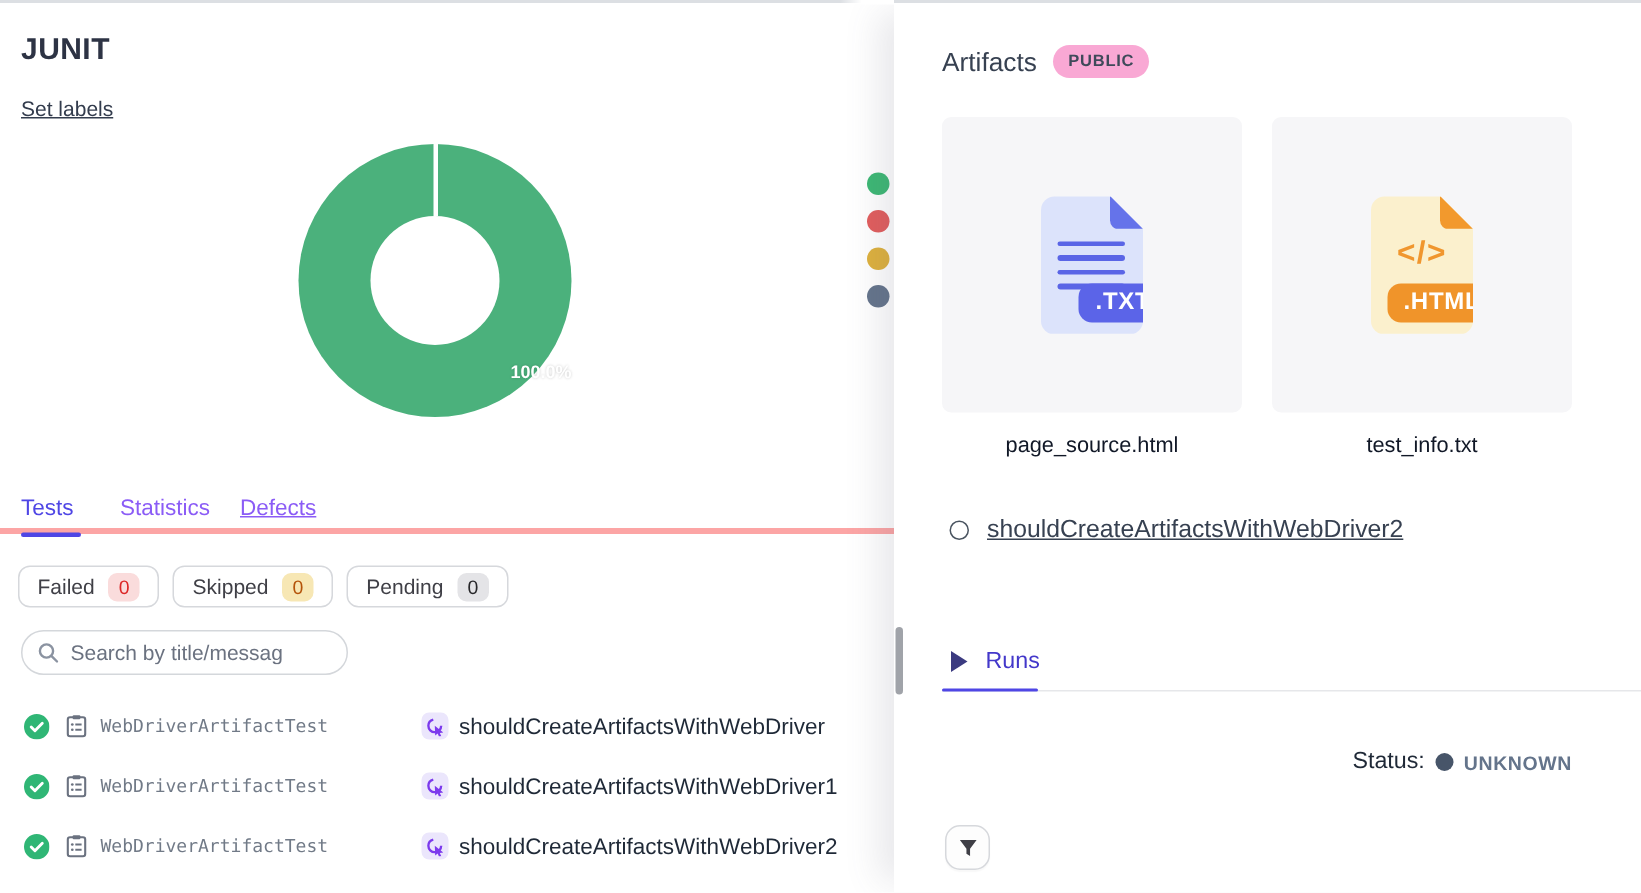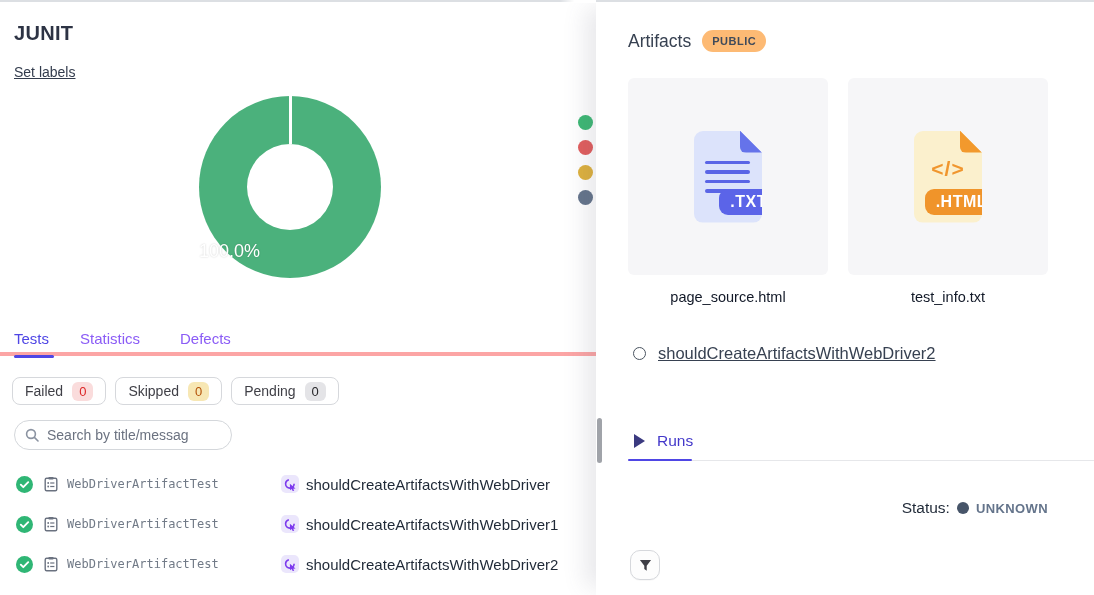--- a/index.html
+++ b/index.html
@@ -17,34 +17,34 @@
   .report-title { position:absolute; left:14px; top:22px; font-size:20px; font-weight:700;
     color:#2d3344; letter-spacing:.3px; }
   .set-labels { position:absolute; left:14px; top:64px; font-size:14px; color:#333c4d;
     text-decoration:underline; cursor:pointer; }
 
   
   .donut-wrap { position:absolute; left:199px; top:96px; width:182px; height:182px; }
   .donut-ring { position:absolute; inset:0; border-radius:50%; background:#4bb17c; }
   .donut-hole { position:absolute; left:48px; top:48px; width:86px; height:86px; border-radius:50%; background:#fff; }
   .donut-gap { position:absolute; left:89.5px; top:0; width:3px; height:48px; background:#fff; }
-  .donut-label { position:absolute; left:0; top:145px; width:182px; text-align:left;
-    color:#fff; font-size:18px; font-weight:400; text-shadow:0 0 2px rgba(0,0,0,.2); }
+  .donut-label { position:absolute; left:0; top:145px; width:182px; text-align:right;
+    color:#fff; font-size:12px; font-weight:700; text-shadow:0 0 2px rgba(0,0,0,.2); }
 
   
   .legend-dot { position:absolute; left:578px; width:15px; height:15px; border-radius:50%; }
   .legend-dot.d0 { top:115px; } .legend-dot.d1 { top:140px; }
   .legend-dot.d2 { top:165px; } .legend-dot.d3 { top:190px; }
 
   
   .tabs { position:absolute; left:0; top:330px; width:596px; height:26px;
     border-bottom:4px solid #fca5a5; }
   .tab { position:absolute; top:0; font-size:15px; color:#8b5cf6; cursor:pointer; }
   .tab.t0 { left:14px; color:#4f46e5; }
-  .tab.t1 { left:80px; } .tab.t2 { left:180px; }
+  .tab.t1 { left:80px; } .tab.t2 { left:160px;text-decoration:underline; }
   .tab-indicator { position:absolute; left:14px; top:25px; width:40px; height:2.5px;
     background:#4f46e5; border-radius:2px; z-index:2; }
 
   
   .chips { position:absolute; left:12px; top:377px; display:flex; gap:9px; }
   .chip { display:flex; align-items:center; gap:9px; height:28px; padding:0 12px;
     border:1px solid #d6d8dc; border-radius:8px; background:#fff; cursor:pointer;
     font-size:14px; color:#3f3f46; }
   .chip-badge { display:inline-block; min-width:14px; text-align:center; font-size:13px;
     padding:2px 7px; border-radius:6px; font-weight:500; }
@@ -74,21 +74,21 @@
 
   
   .vscroll { position:absolute; left:597px; top:418px; width:5px; height:45px;
     background:#a0a3a9; border-radius:3px; z-index:9; cursor:grab; }
 
   
   .drawer { position:absolute; left:596px; top:0; width:498px; height:595px; background:#fff;
     box-shadow:-18px 0 22px -8px rgba(90,95,110,.14); z-index:4; }
   .drawer-head { position:absolute; left:32px; top:30px; display:flex; align-items:center; gap:11px; }
   .drawer-title { font-size:17.5px; color:#374151; font-weight:500; }
-  .public-badge { background:#fdba74; color:#3f4a5a; font-size:11px; font-weight:700;
+  .public-badge { background:#f9a8d4; color:#3f4a5a; font-size:11px; font-weight:700;
     letter-spacing:.5px; padding:5px 10px; border-radius:12px; }
 
   .cards { position:absolute; left:32px; top:78px; display:flex; gap:20px; }
   .fcard { width:200px; height:197px; background:#f6f6f8; border-radius:6px;
     display:flex; align-items:center; justify-content:center; cursor:pointer; }
   .fpage { position:relative; width:68px; height:92px; border-radius:9px; }
   .fpage.txt  { background:#dce3fb; clip-path:polygon(0 0, calc(100% - 22px) 0, 100% 22px, 100% 100%, 0 100%); }
   .fpage.html { background:#fbf0cd; clip-path:polygon(0 0, calc(100% - 22px) 0, 100% 22px, 100% 100%, 0 100%); }
   .ffold { position:absolute; top:0; right:0; width:22px; height:22px;
     clip-path:polygon(0 0, 100% 100%, 0 100%); border-bottom-left-radius:6px; }

